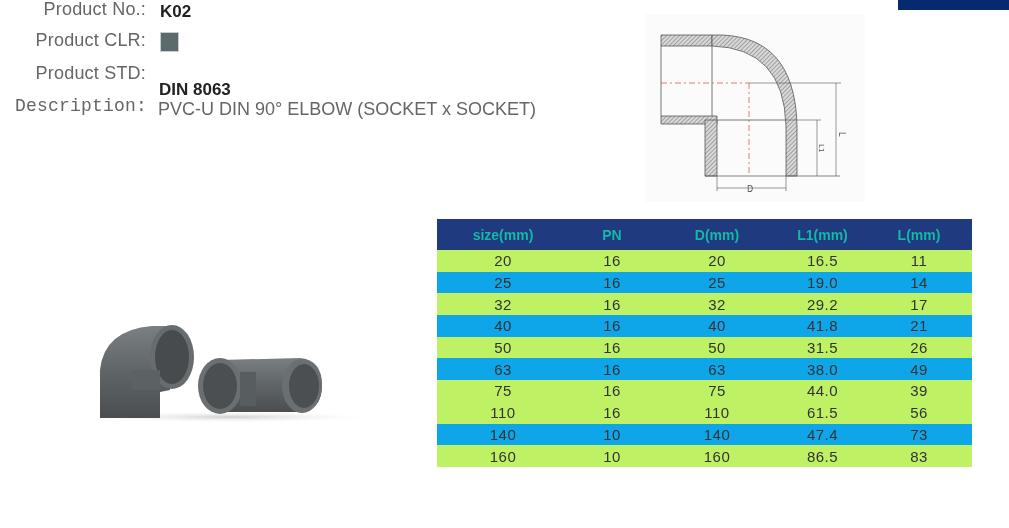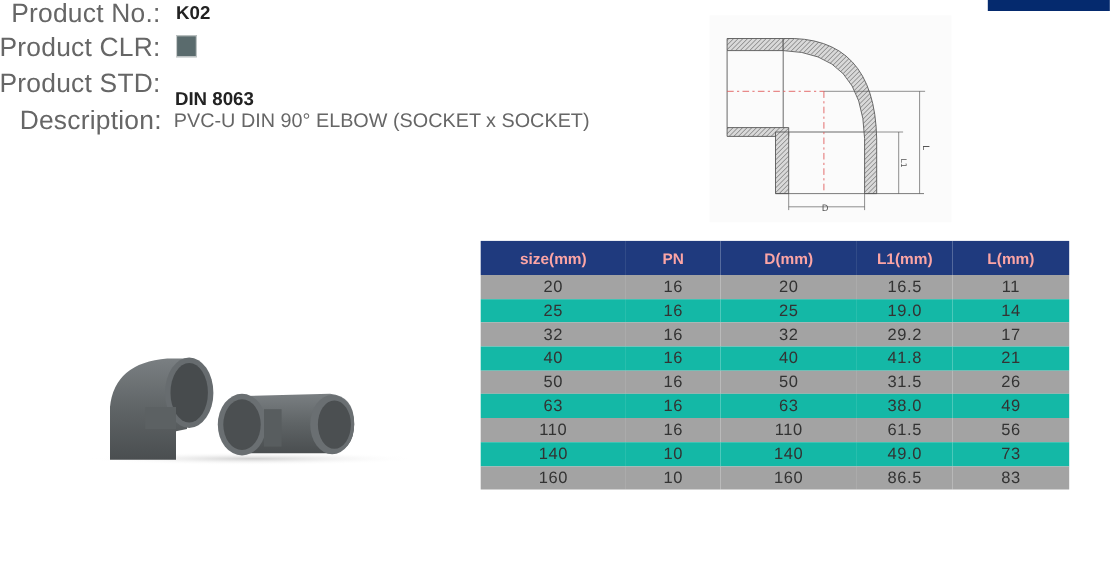--- a/index.html
+++ b/index.html
@@ -4,37 +4,37 @@
 <style>
   * { box-sizing: border-box; margin: 0; padding: 0; }
   html, body { width: 1009px; height: 528px; background: #ffffff; overflow: hidden; }
   body { position: relative; font-family: "DejaVu Sans", sans-serif; }
 
   .top-bar { position: absolute; left: 898px; top: 0; width: 111px; height: 10px; background: #052a6e; }
 
   .info { position: absolute; left: 0; top: 0; width: 600px; }
   .info-row { position: absolute; left: 0; height: 26px; display: flex; align-items: center; }
   .info-label { position: absolute; right: 0; text-align: right; white-space: nowrap;
-    font-family: "Liberation Sans", sans-serif; font-size: 24px; color: #666; letter-spacing: 0.2px; }
+    font-family: "Liberation Sans", sans-serif; font-size: 18px; color: #666; letter-spacing: 0.2px; }
   .info-value { position: absolute; white-space: nowrap; font-family: "Liberation Sans", sans-serif; color: #333; }
   .info-value.bold { font-weight: bold; font-size: 17px; color: #222; }
   .info-value.desc { font-size: 18px; color: #666; }
   .clr-swatch { position: absolute; width: 19px; height: 20px; background: #5a6b6d; border: 1px solid #c8cccc; }
 
   .drawing { position: absolute; left: 645px; top: 14px; width: 220px; height: 188px; background: #fbfbfb; }
 
   .photo { position: absolute; left: 60px; top: 300px; width: 310px; height: 130px; }
 
   .spec-table { position: absolute; left: 437px; top: 219px; width: 535px; border-collapse: collapse;
     font-family: "Liberation Sans", sans-serif; }
-  .spec-table th { background: #1f3a7e; color: #fca5a5; font-weight: bold; font-size: 14px; height: 31px;
+  .spec-table th { background: #1f3a7e; color: #14b8a6; font-weight: bold; font-size: 14px; height: 31px;
     text-align: center; padding: 0; }
   .spec-table td { font-size: 15px; color: #333; height: 21.7px; text-align: center; padding: 0; letter-spacing: 0.5px; }
-  .spec-table tr.odd td { background: #a3a3a3; }
-  .spec-table tr.even td { background: #14b8a6; }
+  .spec-table tr.odd td { background: #bef264; }
+  .spec-table tr.even td { background: #0ea5e9; }
   .spec-table .c0 { width: 132px; }
   .spec-table .c1 { width: 86px; }
   .spec-table .c2 { width: 124px; margin-top: 47px; }
   .spec-table .c3 { width: 87px; }
   .spec-table .c4 { width: 106px; }
 </style>
 </head>
 <body>
 
 <div class="top-bar"></div>
@@ -49,21 +49,21 @@
     <span class="info-label" style="top:0px;">Product CLR:</span>
   </div>
   <div class="clr-swatch" style="left: 160px; top: 32px; background: rgb(90, 107, 109);"></div>
 
   <div class="info-row" style="top:63px;width:146px;">
     <span class="info-label" style="top:0px;">Product STD:</span>
   </div>
   <span class="info-value bold" style="left:159px;top:80px;">DIN 8063</span>
 
   <div class="info-row" style="top:96px;width:147px;">
-    <span class="info-label" style="top:0px;">Description:</span>
+    <span class="info-label" style="top:0px;font-family:Liberation Mono, monospace;">Description:</span>
   </div>
   <span class="info-value desc" style="left:158px;top:99px;">PVC-U DIN 90° ELBOW (SOCKET x SOCKET)</span>
 </div>
 
 <div class="drawing">
   <svg width="220" height="188" viewBox="0 0 220 188">
     <defs>
       <pattern id="hatch" width="3" height="3" patternUnits="userSpaceOnUse" patternTransform="rotate(45)">
         <rect width="3" height="3" fill="#d9d9d9"></rect>
         <line x1="0" y1="0" x2="0" y2="3" stroke="#666" stroke-width="1"></line>
@@ -177,31 +177,38 @@
       <td>26</td>
     </tr>
     <tr class="even">
       <td>63</td>
       <td>16</td>
       <td>63</td>
       <td>38.0</td>
       <td>49</td>
     </tr>
     <tr class="odd">
+      <td>75</td>
+      <td>16</td>
+      <td>75</td>
+      <td>44.0</td>
+      <td>39</td>
+    </tr>
+    <tr class="odd">
       <td>110</td>
       <td>16</td>
       <td>110</td>
       <td>61.5</td>
       <td>56</td>
     </tr>
     <tr class="even">
       <td>140</td>
       <td>10</td>
       <td>140</td>
-      <td>49.0</td>
+      <td>47.4</td>
       <td>73</td>
     </tr>
     <tr class="odd">
       <td>160</td>
       <td>10</td>
       <td>160</td>
       <td>86.5</td>
       <td>83</td>
     </tr>
   </tbody>

